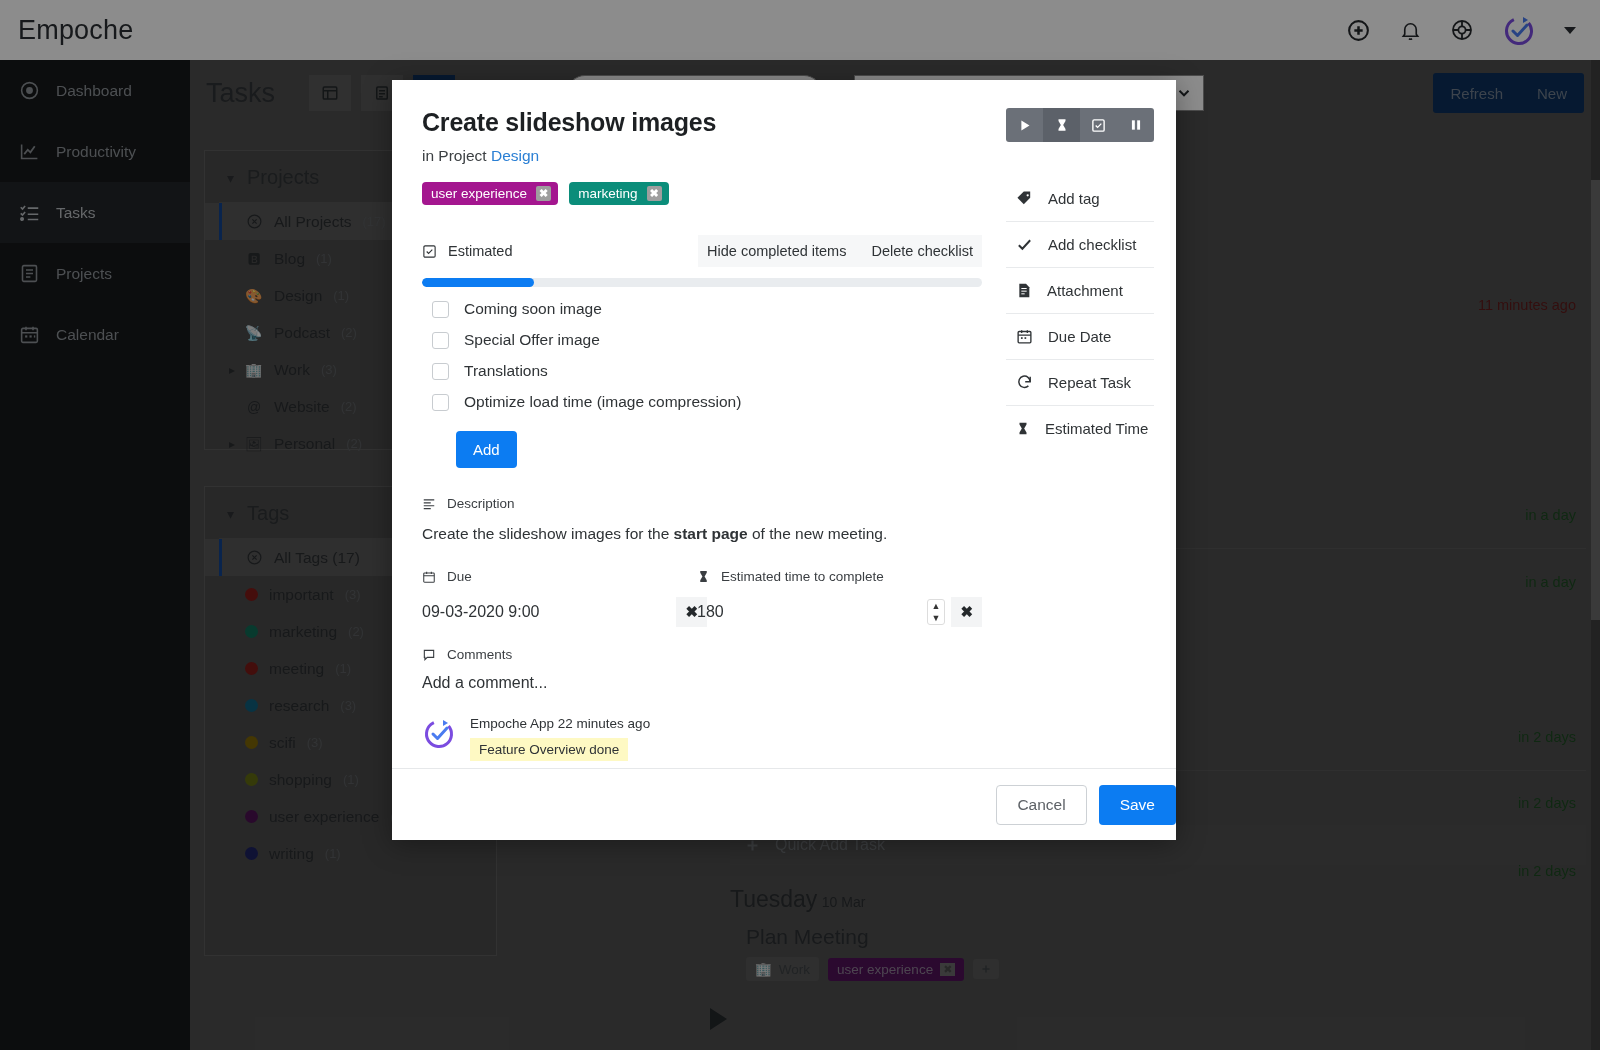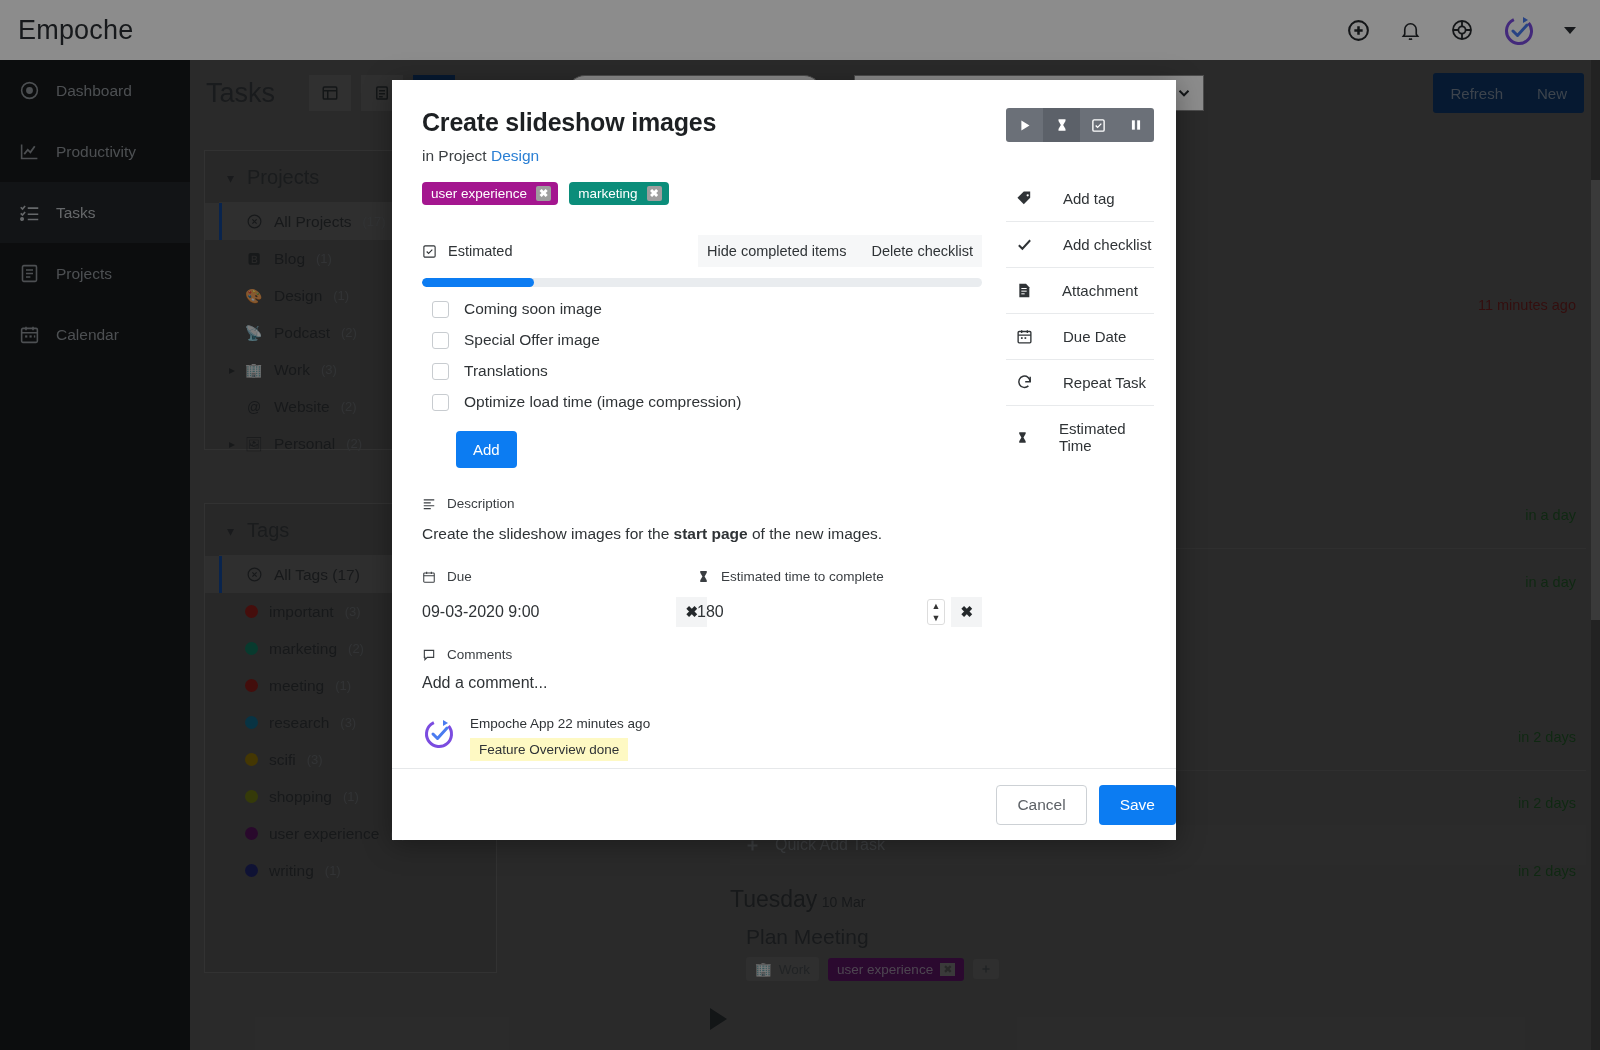--- a/index.html
+++ b/index.html
@@ -201,21 +201,21 @@
   }
 
   .side-tools {
     display: flex; background: #6b7078; border-radius: 3px; overflow: hidden; width: 148px;
   }
   .side-tools > div {
     flex: 1; height: 34px; display: flex; align-items: center; justify-content: center;
   }
   .side-tools > div.on { background: #5c6169; }
   .side-item {
-    display: flex; align-items: center; gap: 30px; padding: 14px 0 14px 10px;
+    display: flex; align-items: center; gap: 15px; padding: 14px 0 14px 10px;
     border-bottom: 1px solid #e8eaec; font-size: 15px; color: #2f3336;
   }
   .side-item:first-of-type { border-top: 0; }
   .side-list { margin-top: 34px; }
   .side-list .side-item:last-child { border-bottom: 0; }
 
   .modal-foot {
     height: 72px; border-top: 1px solid #e6e8ea; display: flex; align-items: center;
     justify-content: flex-end; gap: 12px; 
   }
@@ -390,21 +390,21 @@
           </div>
           <div class="prow">
             <span class="exp">▸</span>
             <span class="emo">🖼</span>
             <span>Personal</span>
             <span class="cnt">(2)</span>
           </div>
         </div>
     </div>
 
-    <div class="panel" style="left:14px; top:443px; width:293px; height:470px;">
+    <div class="panel" style="left:14px; top:426px; width:293px; height:470px;">
       <div class="panel-title">
         <span class="chev">▾</span>
         <span>Tags</span>
       </div>
       <div class="panel-sep"></div>
       <div id="tags-rows">
           <div class="prow sel">
             <span class="emo">
               <svg width="17" height="17" viewBox="0 0 24 24" fill="none" stroke="#2b2e31" stroke-width="1.7">
                 <circle cx="12" cy="12" r="9"></circle>
@@ -576,21 +576,21 @@
 
         <button class="addbtn">Add</button>
 
         <div class="sec-label">
           <svg width="14" height="14" viewBox="0 0 24 24" fill="none" stroke="#3a3e42" stroke-width="2">
             <path d="M3 5h18M3 10h12M3 15h18M3 20h12"></path>
           </svg>
           <span>Description</span>
         </div>
         <div class="desc-text">
-          <span>Create the slideshow images for the </span><b>start page</b><span> of the new images.</span>
+          <span>Create the slideshow images for the </span><b>start page</b><span> of the new meeting.</span>
         </div>
 
         <div class="meta-row">
           <div class="meta-col">
             <div class="sec-label" style="margin-top:0;">
               <svg width="14" height="14" viewBox="0 0 24 24" fill="none" stroke="#3a3e42" stroke-width="1.8">
                 <rect x="3" y="5" width="18" height="16" rx="1.5"></rect>
                   <path d="M3 10h18M8 3v4M16 3v4"></path>
               </svg>
               <span>Due</span>

